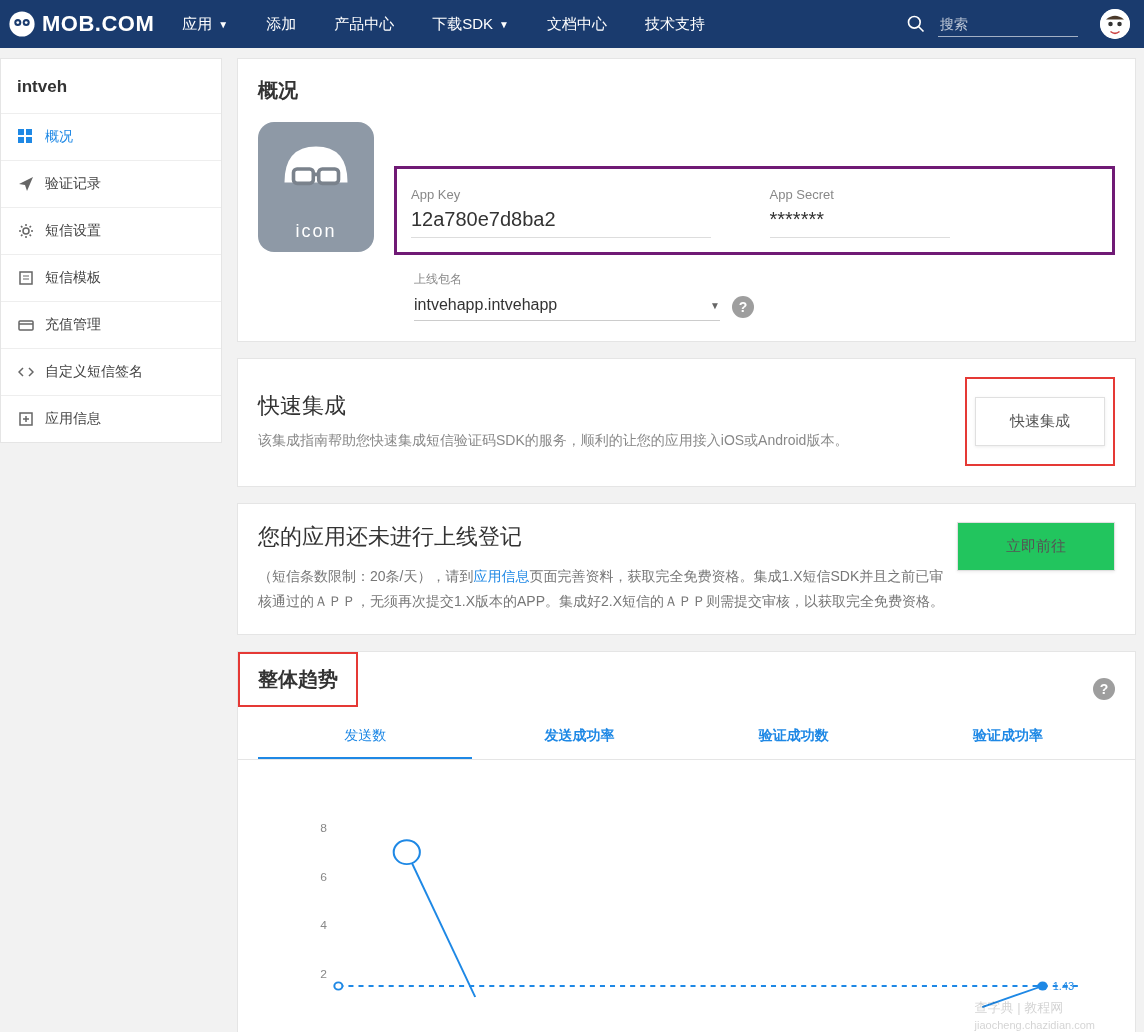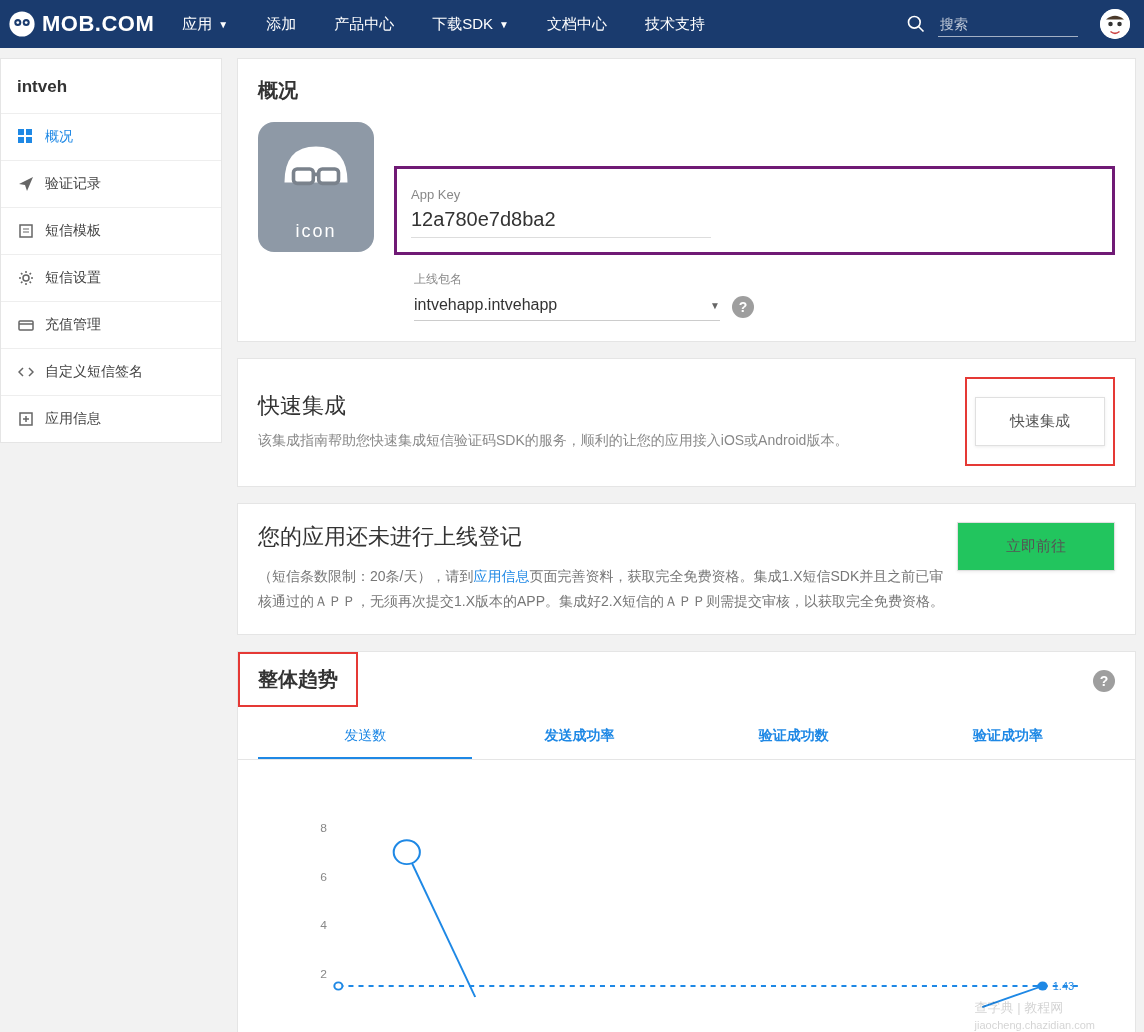--- a/index.html
+++ b/index.html
@@ -239,20 +239,21 @@
     font-size:15px;
     color:#555;
     cursor:pointer;
     align-self:flex-start;
     margin-left:8px;
   }
 
   
   .trend-head {
     display:flex;
+    align-items:center;
     padding-bottom:10px;
     border-bottom: none;
   }
   .trend-head .card-title { margin-bottom:0; }
   .trend-help {
     width: 22px; height:22px; border-radius:50%;
     background:#9e9e9e; color:#fff;
     display:flex; align-items:center; justify-content:center;
     font-size:14px; margin-left:auto; font-weight:600;
   }
@@ -372,35 +373,35 @@
       <span class="sb-icon">
           <svg width="16" height="16" viewBox="0 0 16 16">
             <path d="M1 8 L15 1 L9 15 L7 9 Z" fill="#666"></path>
           </svg>
         </span>
       <span>验证记录</span>
     </div>
     <div class="sb-item">
       <span class="sb-icon">
           <svg width="16" height="16" viewBox="0 0 16 16">
+            <circle cx="8" cy="8" r="3" fill="none" stroke="#666" stroke-width="1.5"></circle>
+            <path d="M8 1v2M8 13v2M1 8h2M13 8h2M3 3l1.4 1.4M11.6 11.6L13 13M3 13l1.4-1.4M11.6 4.4L13 3" stroke="#666" stroke-width="1.5"></path>
+          </svg>
+        </span>
+      <span>短信设置</span>
+    </div>
+    <div class="sb-item">
+      <span class="sb-icon">
+          <svg width="16" height="16" viewBox="0 0 16 16">
             <rect x="2" y="2" width="12" height="12" fill="none" stroke="#666" stroke-width="1.5"></rect>
             <line x1="5" y1="6" x2="11" y2="6" stroke="#666"></line>
             <line x1="5" y1="9" x2="11" y2="9" stroke="#666"></line>
           </svg>
         </span>
       <span>短信模板</span>
-    </div>
-    <div class="sb-item">
-      <span class="sb-icon">
-          <svg width="16" height="16" viewBox="0 0 16 16">
-            <circle cx="8" cy="8" r="3" fill="none" stroke="#666" stroke-width="1.5"></circle>
-            <path d="M8 1v2M8 13v2M1 8h2M13 8h2M3 3l1.4 1.4M11.6 11.6L13 13M3 13l1.4-1.4M11.6 4.4L13 3" stroke="#666" stroke-width="1.5"></path>
-          </svg>
-        </span>
-      <span>短信设置</span>
     </div>
     <div class="sb-item">
       <span class="sb-icon">
           <svg width="16" height="16" viewBox="0 0 16 16">
             <rect x="1" y="4" width="14" height="9" rx="1" fill="none" stroke="#666" stroke-width="1.5"></rect>
             <line x1="1" y1="7" x2="15" y2="7" stroke="#666" stroke-width="1.5"></line>
           </svg>
         </span>
       <span>充值管理</span>
     </div>
@@ -439,20 +440,24 @@
             </svg>
           </div>
           <div class="app-icon-label">icon</div>
         </div>
         <div class="key-area" style="position:relative;">
           <div class="key-row">
             <div class="key-col">
               <div class="key-label">App Key</div>
               <div class="key-val">12a780e7d8ba2</div>
             </div>
+            <div class="key-col">
+              <div class="key-label">App Secret</div>
+              <div class="key-val" style="width:180px;">*******</div>
+            </div>
           </div>
 
           <div class="pkg-row">
             <div class="pkg-label">上线包名</div>
             <div style="display:flex;align-items:center;">
               <div class="pkg-select">
                 <span>intvehapp.intvehapp</span>
                 <span class="caret-down">▼</span>
               </div>
               <span class="pkg-help">?</span>

